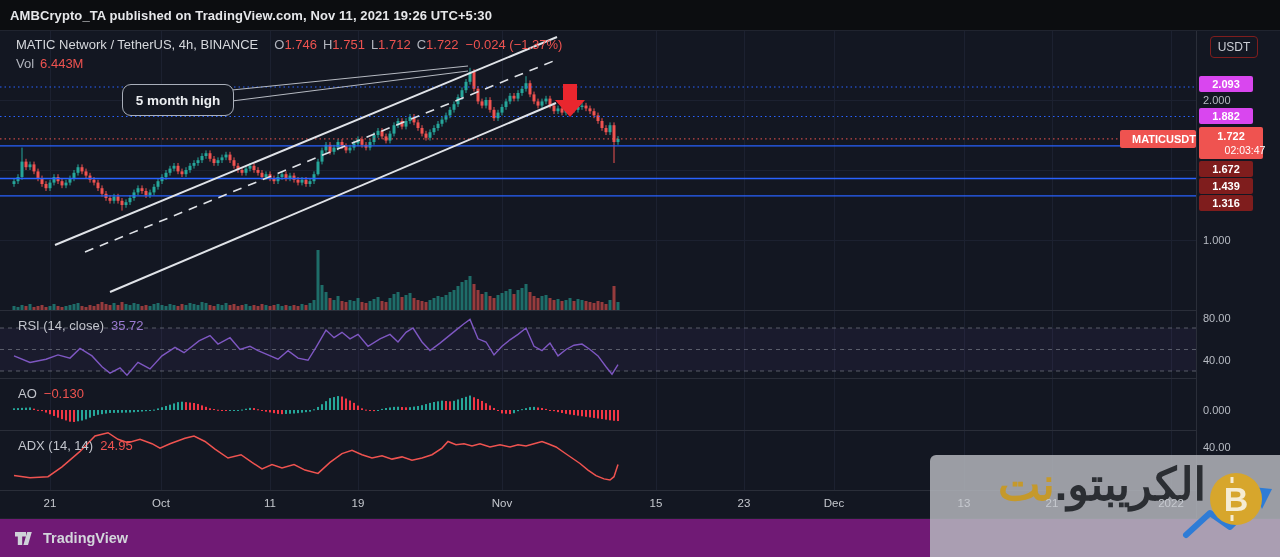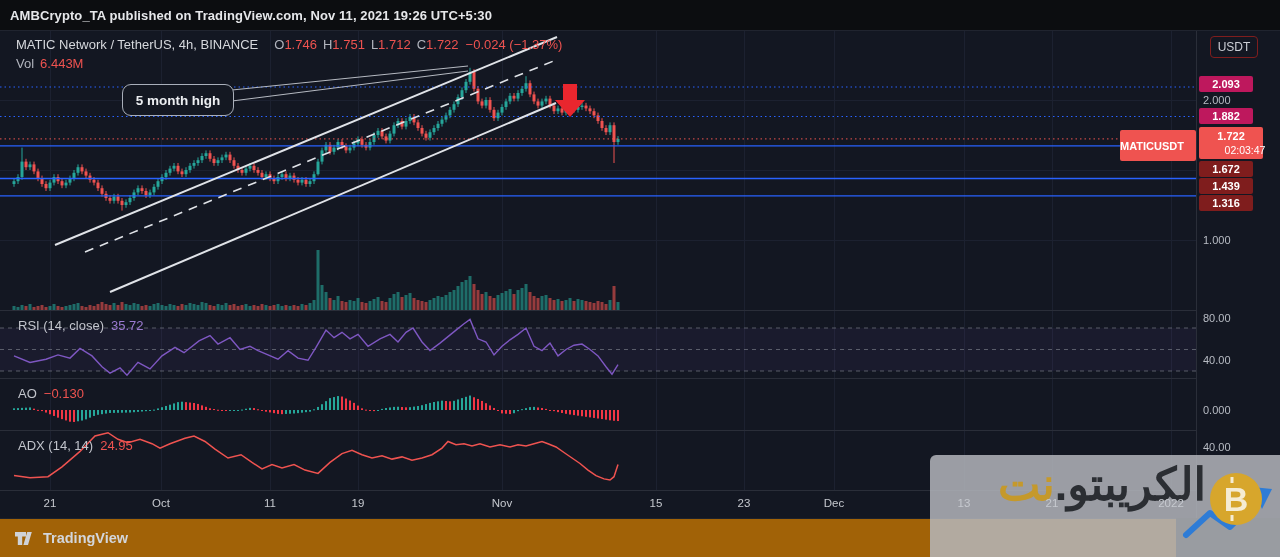--- a/index.html
+++ b/index.html
@@ -22,33 +22,33 @@
   .ind-label .k{color:#c2c5cc;margin-right:7px;}
   .ind-label .vr{color:#ef5350;}
   .ind-label .vp{color:#9b7bd1;}
   
   #callout{left:122px;top:84px;width:110px;height:30px;z-index:4;background:#141822;
     border:1px solid #a9afba;border-radius:9px;display:flex;align-items:center;justify-content:center;
     color:#eceef1;font-size:13.5px;font-weight:bold;}
   
   .pl{z-index:4;left:1199px;width:54px;height:16px;border-radius:2px;color:#fff;font-size:11px;
     font-weight:bold;display:flex;align-items:center;justify-content:center;}
-  .pl.blue{background:#be185d;}
+  .pl.blue{background:#d946ef;}
   .pl.navy{background:#7f1d1d;}
   .pl.plain{background:transparent;color:#b8bcc4;font-weight:normal;left:1203px;justify-content:flex-start;}
   .pl.red{background:#ef5350;width:64px;height:32px;flex-direction:column;line-height:14px;}
   .pl.red .sub{font-weight:normal;font-size:10.5px;padding-left:28px;}
   #usdt-btn{left:1210px;top:36px;width:46px;height:20px;z-index:4;border:1px solid #7f1d1d;border-radius:4px;
     color:#cbced5;font-size:12px;display:flex;align-items:center;justify-content:center;background:transparent;}
-  #symbol-flag{left:1120px;top:130px;width:76px;height:31px;z-index:4;background:#ef5350;color:#fff;
-    font-size:11px;font-weight:bold;display:flex;align-items:center;justify-content:flex-start;border-radius:2px;}
+  #symbol-flag{left:1120px;top:130px;width:76px;height:18px;z-index:4;background:#ef5350;color:#fff;
+    font-size:11px;font-weight:bold;display:flex;align-items:center;justify-content:flex-end;border-radius:2px;}
   
   .tt{z-index:6;top:497px;transform:translateX(-50%);color:#c6c9cf;font-size:11.5px;}
   
-  #bottom-bar{left:0;top:518px;width:1176px;height:39px;background:#a16207;z-index:2;border-top:1px solid #1d212b;}
+  #bottom-bar{left:0;top:518px;width:1280px;height:39px;background:#701a75;z-index:2;border-top:1px solid #1d212b;}
   #tv-brand{position:absolute;left:14px;top:11px;display:flex;align-items:center;gap:7px;}
   #tv-brand .name{color:#d3d6db;font-size:14.5px;font-weight:bold;}
   
   #watermark{left:930px;top:455px;width:350px;height:102px;z-index:5;background:rgba(181,184,190,0.84);
     border-radius:6px 0 0 0;}
   #wm-title{position:absolute;right:74px;top:0px;direction:rtl;font-size:45px;font-weight:bold;line-height:60px;white-space:nowrap;}
   #wm-title .dark{color:#2b2e33;}
   #wm-title .gold{color:#c5992b;}
   #wm-sub{position:absolute;left:6px;right:76px;bottom:5px;text-align:center;font-size:15px;font-weight:bold;
     letter-spacing:5px;color:#34639c;white-space:nowrap;}

